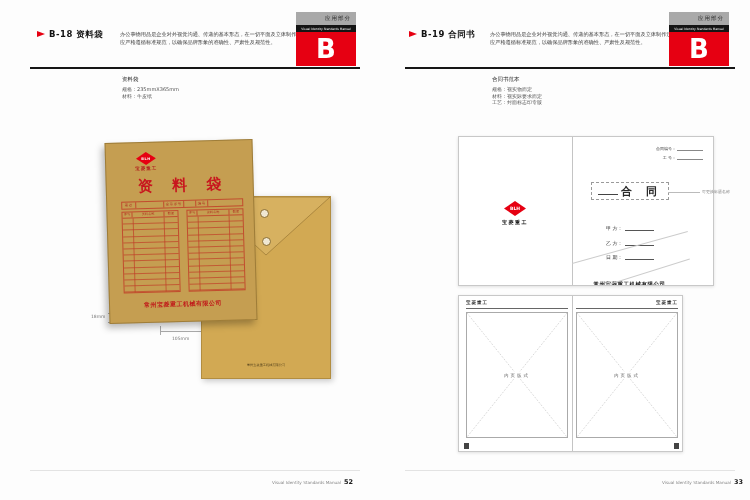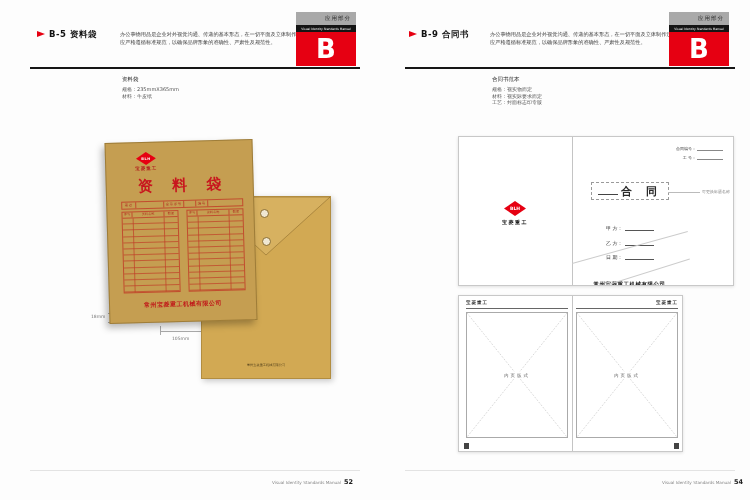--- a/index.html
+++ b/index.html
@@ -52,21 +52,21 @@
   .et-row:last-child { border-bottom:none; }
   .et-vline { position:absolute; top:6.5px; bottom:0; width:0; border-left:1px solid rgba(193,62,40,0.7); }
   .v1 { left:10px; } .v2 { right:13px; }
   .env-company { left:0; top:158px; width:100%; text-align:center; font-size:6px; font-weight:bold; color:#c01a1a; letter-spacing:0.5px; white-space:nowrap; }
 
   .mline { background:#aaa; }
   .dim-label { font-size:4.5px; color:#777; white-space:nowrap; }
 
   
   .panel { background:#fff; border:1px solid #c8c8c8; box-shadow:0 1px 3px rgba(0,0,0,0.12); overflow:hidden; }
-  #cover-panel { left:458px; top:136px; width:276px; height:150px; }
+  #cover-panel { left:458px; top:136px; width:256px; height:150px; }
   #inner-panel { left:458px; top:295px; width:225px; height:157px; }
   .divider { position:absolute; left:113px; top:0; bottom:0; width:1px; background:#c4c4c4; }
 
   .cover-logo { left:45px; top:64px; width:22px; height:15px; font-size:4.5px; }
   .cover-logo-name { left:33px; top:82px; width:46px; text-align:center; font-size:5px; font-weight:bold; color:#222; letter-spacing:1.5px; }
 
   .cno { position:absolute; right:10px; display:flex; align-items:flex-end; font-size:4px; color:#444; }
   .cno .uline { width:26px; border-bottom:1px solid #888; height:4px; margin-left:1px; }
   .cno1 { top:9px; } .cno2 { top:18px; }
 
@@ -100,21 +100,21 @@
   
   .footer { top:478px; width:115px; display:flex; align-items:baseline; justify-content:flex-end; font-size:4.2px; color:#888; white-space:nowrap; }
   .footer .pg { font-size:6.5px; color:#222; font-weight:bold; margin-left:3px; }
 </style>
 </head>
 <body>
 
 <div class="sheet">
 
   <div class="abs arrow" style="left:37px; top:31px;"></div>
-  <div class="abs ptitle" style="left:49px; top:29px;">B-5 资料袋</div>
+  <div class="abs ptitle" style="left:49px; top:29px;">B-18 资料袋</div>
   <div class="abs desc" style="left:120px; top:31px;">办公事物用品是企业对外视觉沟通、传递的基本形态，在一切平面及立体制作过程中都应严格遵循标准规范，以确保品牌形象的准确性、严肃性及规范性。</div>
 
   <div class="abs tab" style="left:296px; top:12px;">
     <div class="tab-gray">应用部分</div>
     <div class="tab-black">Visual Identity Standards Manual</div>
     <div class="tab-red">B</div>
   </div>
 
   <div class="abs page-rule" style="left:30px; top:67px;"></div>
 
@@ -206,21 +206,21 @@
   <div class="abs mline" style="left:160px; top:331px; width:48px; height:1px;"></div>
   <div class="abs dim-label" style="left:172px; top:336px;">105mm</div>
 
   <div class="abs bottom-rule" style="left:30px; top:470px;"></div>
   <div class="abs footer" style="left:238px;">
     <span>Visual Identity Standards Manual</span>
     <span class="pg">52</span>
   </div>
 
   <div class="abs arrow" style="left:409px; top:31px;"></div>
-  <div class="abs ptitle" style="left:421px; top:29px;">B-9 合同书</div>
+  <div class="abs ptitle" style="left:421px; top:29px;">B-19 合同书</div>
   <div class="abs desc" style="left:490px; top:31px;">办公事物用品是企业对外视觉沟通、传递的基本形态，在一切平面及立体制作过程中都应严格遵循标准规范，以确保品牌形象的准确性、严肃性及规范性。</div>
 
   <div class="abs tab" style="left:669px; top:12px;">
     <div class="tab-gray">应用部分</div>
     <div class="tab-black">Visual Identity Standards Manual</div>
     <div class="tab-red">B</div>
   </div>
 
   <div class="abs page-rule" style="left:405px; top:67px;"></div>
 
@@ -297,16 +297,16 @@
         <line x1="100" y1="0" x2="0" y2="100" stroke="#bbb" stroke-width="0.5" stroke-dasharray="1.6,1.3"></line>
       </svg>
       <span class="ph-label">内页版式</span>
     </div>
     <div class="pg-marker pm-r"></div>
   </div>
 
   <div class="abs bottom-rule" style="left:405px; top:470px;"></div>
   <div class="abs footer" style="left:628px;">
     <span>Visual Identity Standards Manual</span>
-    <span class="pg">54</span>
+    <span class="pg">33</span>
   </div>
 
 </div>
 
 </body></html>

